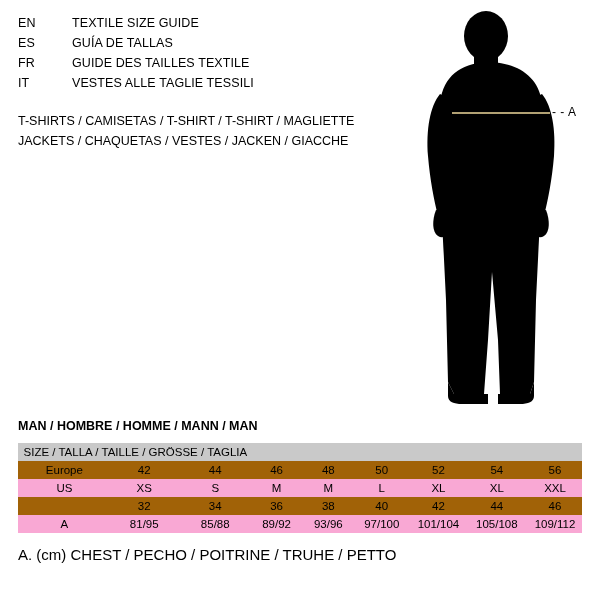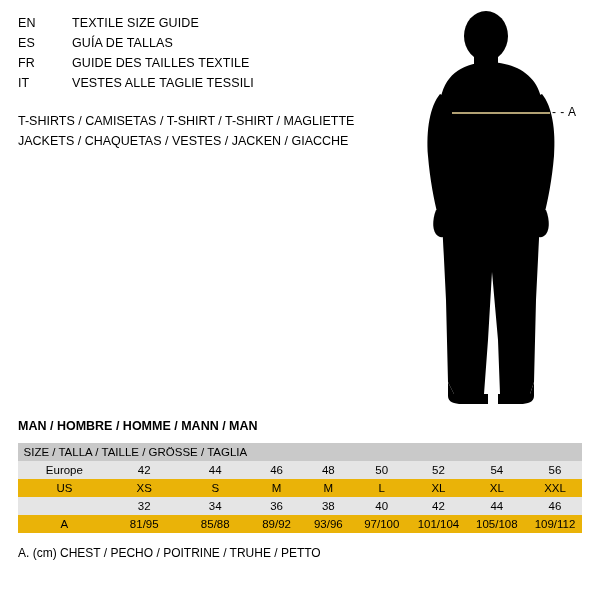--- a/index.html
+++ b/index.html
@@ -100,33 +100,33 @@
     height: 18px;
     padding: 0 0 0 4px;
     vertical-align: middle;
     white-space: nowrap;
     text-align: center;
   }
   .size-table tr.head td {
     background: #c9c9c9;
   }
   .size-table tr.shade td {
-    background: #e5e5e5;
+    background: #a16207;
   }
   .size-table tr.plain td {
-    background: #eab308;
+    background: #f9a8d4;
   }
   .col-label { width: 86px; }
   .col-val   { width: 68px; }
 
   .footnote {
     position: absolute;
     left: 18px;
     top: 546px;
-    font-size: 12px;
+    font-size: 15px;
     white-space: nowrap;
   }
 </style>
 </head>
 <body>
 
 <div class="page">
 
   <div class="lang-block">
     <div class="lang-row">

